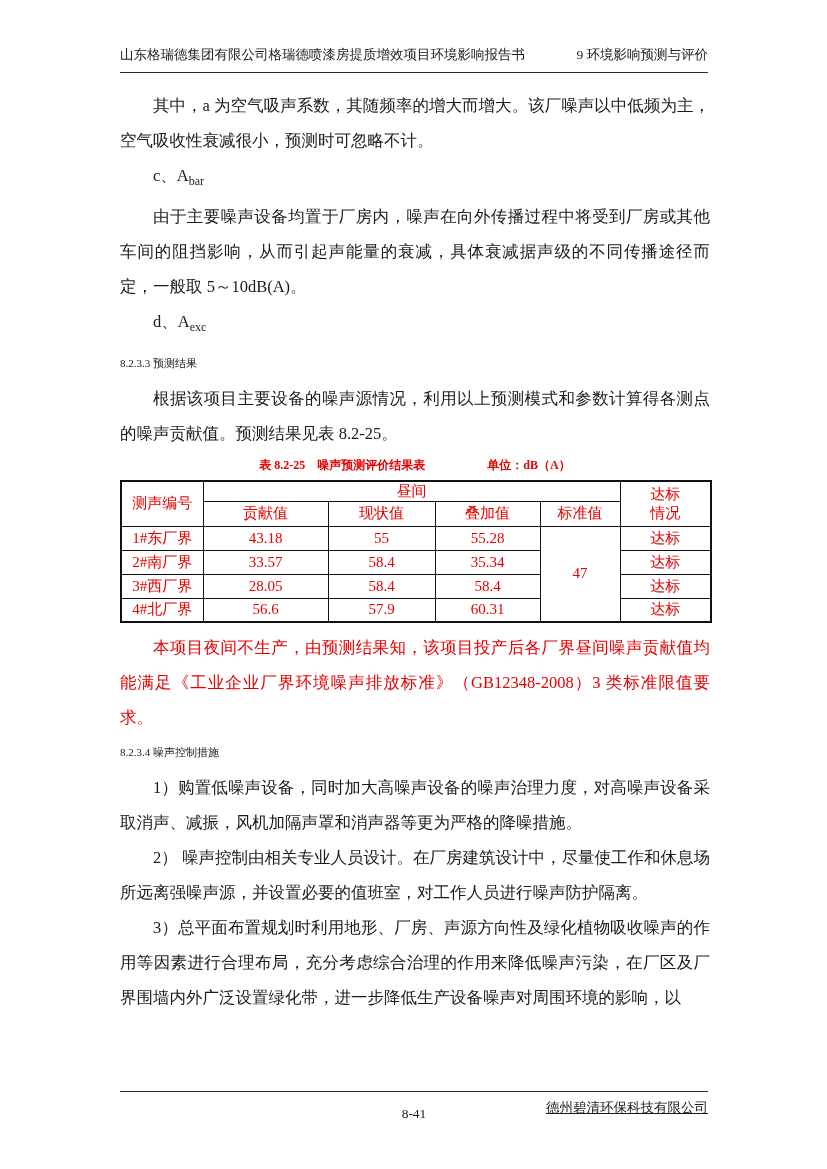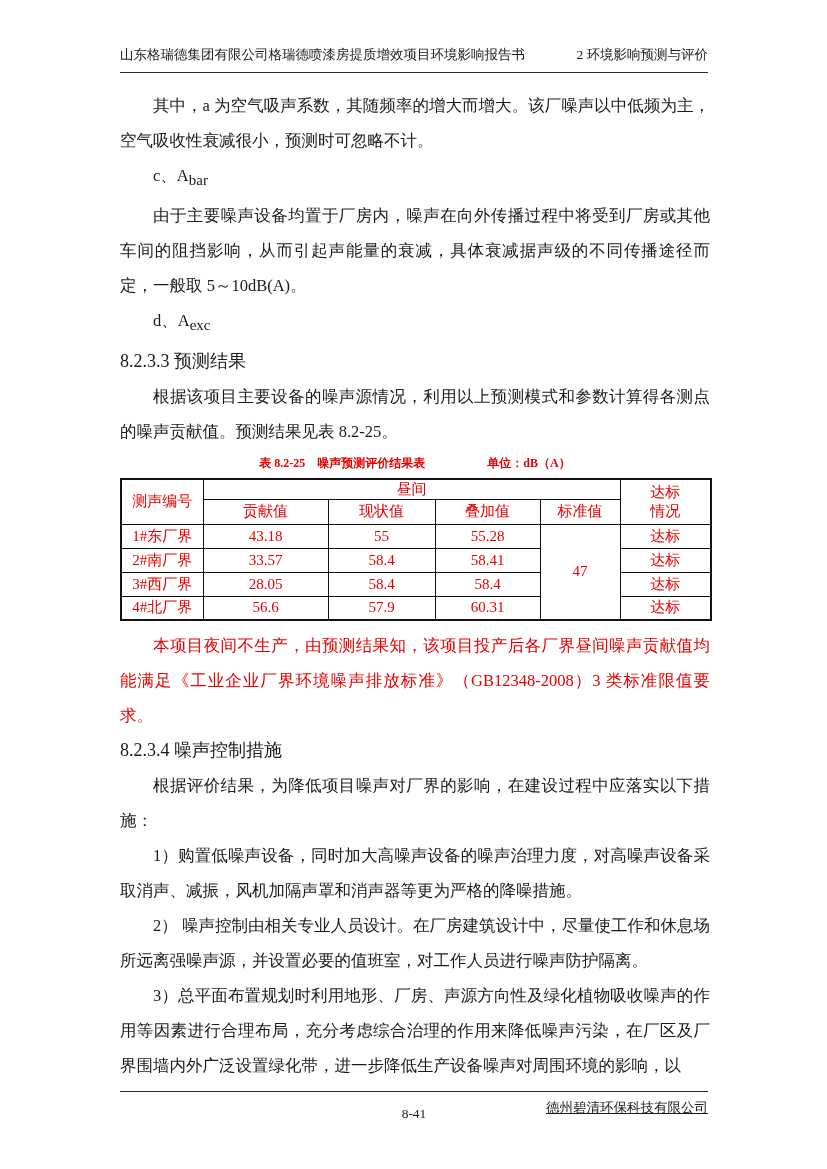--- a/index.html
+++ b/index.html
@@ -19,23 +19,23 @@
     padding-bottom:8px;
     border-bottom:1.5px solid #2a2a2a;
   }
   .content { position:absolute; top:88px; left:120px; width:590px; }
   p.body {
     margin:0; font-size:16.5px; line-height:35px;
     text-align:justify; text-indent:33px;
     word-break:break-all;
     font-family:Liberation Serif, serif;
   }
-  p.heading { margin:0; font-size:18px; line-height:35px; text-indent:0; }
+  p.heading { margin:0; font-size:11px; line-height:35px; text-indent:0; }
   .red { color:var(--color-accent-red,#e60000); }
-  sub.var { font-size:15px; }
+  sub.var { font-size:12px; }
   .tbl-caption {
     display:flex; justify-content:center; gap:62px;
     color:var(--color-accent-red,#e60000);
     font-weight:bold; font-size:12px; line-height:26px;
     margin-top:1px;
   }
   table.noise {
     width:590px; border-collapse:collapse; table-layout:fixed;
     border:2px solid #111; margin-top:2px;
   }
@@ -60,21 +60,21 @@
   }
   .footer .company { position:absolute; right:0; top:7px;text-decoration:underline; }
 </style>
 </head>
 <body>
 
 <div class="page">
 
   <div class="header">
     <span>山东格瑞德集团有限公司格瑞德喷漆房提质增效项目环境影响报告书</span>
-    <span>2 环境影响预测与评价</span>
+    <span>9 环境影响预测与评价</span>
   </div>
 
   <div class="content">
 
     <p class="body">其中，a 为空气吸声系数，其随频率的增大而增大。该厂噪声以中低频为主，空气吸收性衰减很小，预测时可忽略不计。</p>
 
     <p class="body"><span>c、A</span><sub class="var">bar</sub></p>
 
     <p class="body">由于主要噪声设备均置于厂房内，噪声在向外传播过程中将受到厂房或其他车间的阻挡影响，从而引起声能量的衰减，具体衰减据声级的不同传播途径而定，一般取 5～10dB(A)。</p>
 
@@ -117,21 +117,21 @@
         <td>43.18</td>
         <td>55</td>
         <td>55.28</td>
         <td rowspan="4">47</td>
         <td>达标</td>
       </tr>
       <tr class="drow">
         <td>2#南厂界</td>
         <td>33.57</td>
         <td>58.4</td>
-        <td>58.41</td>
+        <td>35.34</td>
         <td>达标</td>
       </tr>
       <tr class="drow">
         <td>3#西厂界</td>
         <td>28.05</td>
         <td>58.4</td>
         <td>58.4</td>
         <td>达标</td>
       </tr>
       <tr class="drow">
@@ -141,21 +141,20 @@
         <td>60.31</td>
         <td>达标</td>
       </tr>
     </tbody>
       </table>
 
     <p class="body red conclusion">本项目夜间不生产，由预测结果知，该项目投产后各厂界昼间噪声贡献值均能满足《工业企业厂界环境噪声排放标准》（GB12348-2008）3 类标准限值要求。</p>
 
     <p class="heading">8.2.3.4 噪声控制措施</p>
 
-    <p class="body">根据评价结果，为降低项目噪声对厂界的影响，在建设过程中应落实以下措施：</p>
 
     <p class="body">1）购置低噪声设备，同时加大高噪声设备的噪声治理力度，对高噪声设备采取消声、减振，风机加隔声罩和消声器等更为严格的降噪措施。</p>
 
     <p class="body">2） 噪声控制由相关专业人员设计。在厂房建筑设计中，尽量使工作和休息场所远离强噪声源，并设置必要的值班室，对工作人员进行噪声防护隔离。</p>
 
     <p class="body">3）总平面布置规划时利用地形、厂房、声源方向性及绿化植物吸收噪声的作用等因素进行合理布局，充分考虑综合治理的作用来降低噪声污染，在厂区及厂界围墙内外广泛设置绿化带，进一步降低生产设备噪声对周围环境的影响，以</p>
 
   </div>
 
   <div class="footer">

